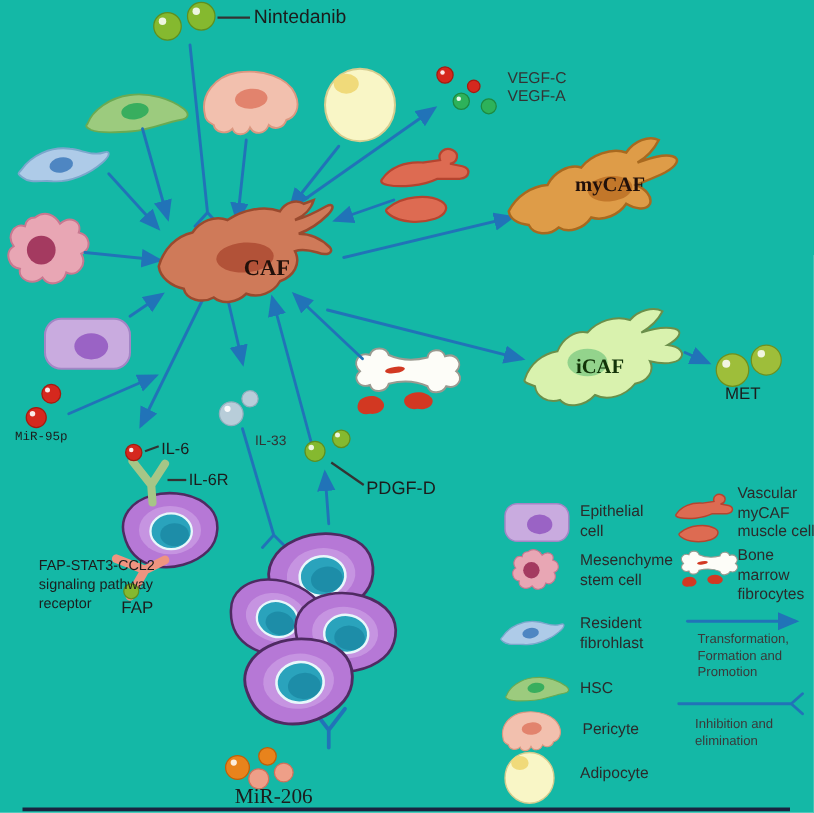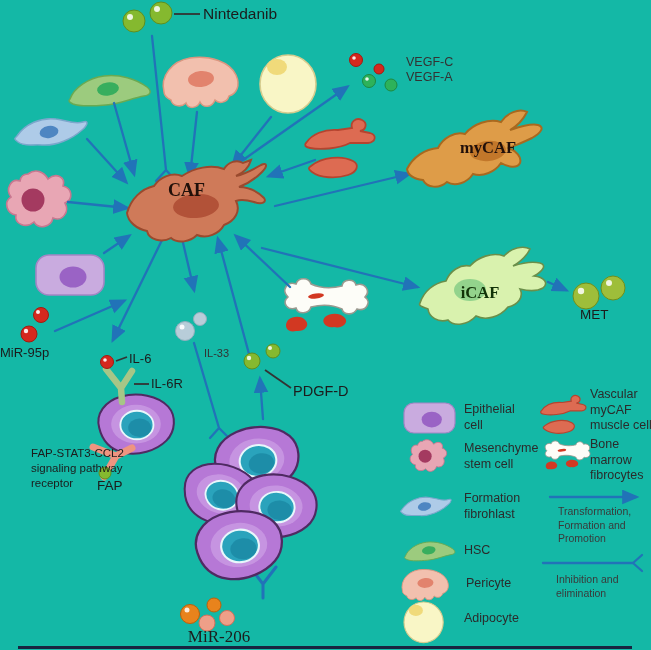--- a/index.html
+++ b/index.html
@@ -200,36 +200,36 @@
     <use href="#shape-pericyte" transform="translate(300.8,533.9) scale(0.62)"></use>
     <use href="#shape-adipocyte" transform="translate(222,563.5) scale(0.7)"></use>
     <use href="#shape-vsm" transform="translate(342.4,318) scale(0.65)"></use>
     <use href="#shape-bone" transform="translate(391.3,290.4) scale(0.54)"></use>
   </g>
 </svg>
 
 <div class="lbl" style="left:203px;top:5px;font-size:15.5px;">Nintedanib</div>
 <div class="lbl" style="left:406px;top:55px;font-size:12.5px;color:#333;">VEGF-C</div>
 <div class="lbl" style="left:406px;top:70px;font-size:12.5px;color:#333;">VEGF-A</div>
-<div class="lbl serif" style="left:168px;top:180px;width:64px;text-align:left;font-size:18px;">CAF</div>
+<div class="lbl serif" style="left:168px;top:204px;width:64px;text-align:right;font-size:18px;">CAF</div>
 <div class="lbl serif" style="left:440px;top:138px;width:76px;text-align:right;font-size:16.5px;">myCAF</div>
 <div class="lbl serif" style="left:450px;top:283px;width:60px;text-align:center;font-size:16.5px;color:#123308;">iCAF</div>
 <div class="lbl" style="left:580px;top:307px;font-size:13.5px;">MET</div>
-<div class="lbl" style="left:0;top:345px;font-size:13px;">MiR-95p</div>
+<div class="lbl" style="left:12px;top:345px;font-size:10px;font-family:Liberation Mono, monospace;">MiR-95p</div>
 <div class="lbl" style="left:129px;top:351px;font-size:13px;">IL-6</div>
 <div class="lbl" style="left:151px;top:376px;font-size:13px;">IL-6R</div>
 <div class="lbl wrap" style="left:4px;top:446px;width:102px;font-size:11.5px;line-height:1.32;margin-left:27px;">FAP-STAT3-CCL2 signaling pathway receptor</div>
 <div class="lbl" style="left:97px;top:478px;font-size:13.5px;">FAP</div>
 <div class="lbl" style="left:204px;top:347px;font-size:11px;color:#333;">IL-33</div>
 <div class="lbl" style="left:293px;top:383px;font-size:14.5px;">PDGF-D</div>
 <div class="lbl" style="left:175px;top:627px;width:88px;text-align:center;font-size:17px;font-family:Liberation Serif, serif;">MiR-206</div>
 
 <div class="lbl wrap legend-txt" style="left:464px;top:402px;width:70px;">Epithelial cell</div>
 <div class="lbl wrap legend-txt" style="left:464px;top:441px;width:92px;">Mesenchyme stem cell</div>
-<div class="lbl wrap legend-txt" style="left:464px;top:491px;width:70px;">Formation fibrohlast</div>
+<div class="lbl wrap legend-txt" style="left:464px;top:491px;width:70px;">Resident fibrohlast</div>
 <div class="lbl wrap legend-txt" style="left:464px;top:543px;width:70px;">HSC</div>
 <div class="lbl wrap legend-txt" style="left:466px;top:576px;width:70px;">Pericyte</div>
 <div class="lbl wrap legend-txt" style="left:464px;top:611px;width:80px;">Adipocyte</div>
 <div class="lbl wrap legend-txt" style="left:590px;top:387px;width:62px;">Vascular myCAF muscle cell</div>
 <div class="lbl wrap legend-small" style="left:558px;top:505px;width:92px;">Transformation, Formation and Promotion</div>
 <div class="lbl wrap legend-txt" style="left:590px;top:437px;width:62px;">Bone marrow fibrocytes</div>
 <div class="lbl wrap legend-small" style="left:556px;top:573px;width:85px;">Inhibition and elimination</div>
 
 <div class="bottom-bar"></div>
 </div>

